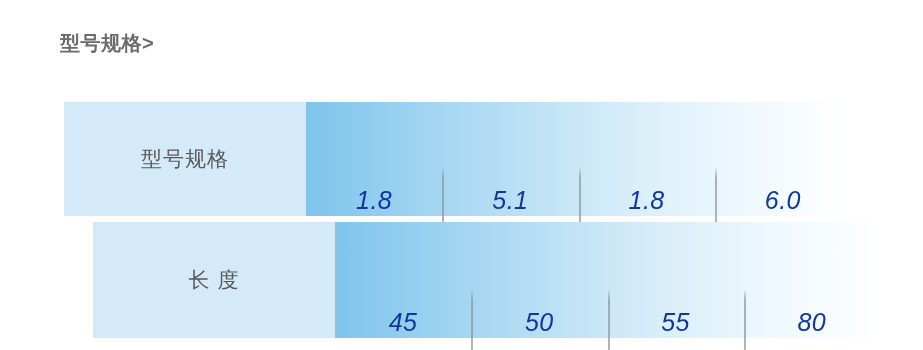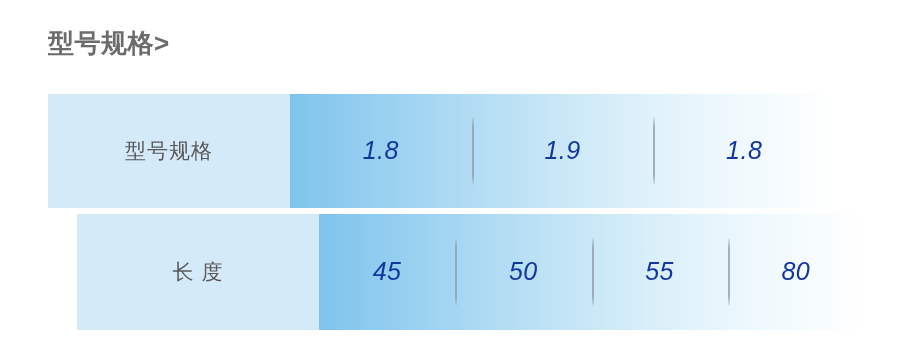--- a/index.html
+++ b/index.html
@@ -11,45 +11,46 @@
     width: 923px;
     height: 350px;
     position: relative;
     font-family: "Liberation Sans", "DejaVu Sans", sans-serif;
     overflow: hidden;
   }
 
   
   .page-title {
     position: absolute;
-    left: 48px;
+    left: 60px;
     top: 28px;
-    font-size: 26px;
+    font-size: 20px;
     font-weight: bold;
     color: #6b6b6b;
     letter-spacing: 0.5px;
     line-height: 30px;
     white-space: nowrap;
   }
 
   
   .spec-table {
     position: absolute;
     left: 48px;
     top: 94px;
     width: 787px;
     height: 236px;
   }
 
   .spec-row {
     position: absolute;
-    left: 0;
+    left: 16px;
     width: 100%;
     display: flex;
     align-items: stretch;
+    margin-top: 8px;
   }
   .spec-row.row-0 { top: 0px;   height: 114px; }
   .spec-row.row-1 { top: 120px; height: 116px; padding-left: 29px; }
 
   
   .row-label {
     flex: 0 0 242px;
     width: 242px;
     background: #d5eaf8;
     display: flex;
@@ -59,21 +60,21 @@
     font-size: 21px;
     letter-spacing: 1px;
     white-space: nowrap;
   }
 
   
   .row-values {
     flex: 1 1 auto;
     position: relative;
     display: flex;
-    align-items: center;
+    align-items: flex-end;
     background: linear-gradient(to right,
                 #7fc4ec 0%,
                 #8ecbef 10%,
                 #a8d8f2 27%,
                 #c3e4f6 45%,
                 #dcf0fa 63%,
                 #eef8fd 80%,
                 #f7fcfe 91%,
                 #ffffff 100%);
   }
@@ -119,24 +120,27 @@
 
 <div class="spec-table">
 
   <div class="spec-row row-0">
     <div class="row-label">型号规格</div>
     <div class="row-values">
       <div class="value-cell">
         <span class="value-text">1.8</span>
       </div>
       <div class="value-cell">
-        <span class="value-text">1.9</span>
+        <span class="value-text">5.1</span>
       </div>
       <div class="value-cell">
         <span class="value-text">1.8</span>
+      </div>
+      <div class="value-cell">
+        <span class="value-text">6.0</span>
       </div>
     </div>
   </div>
 
   <div class="spec-row row-1">
     <div class="row-label">长 度</div>
     <div class="row-values">
       <div class="value-cell">
         <span class="value-text">45</span>
       </div>

